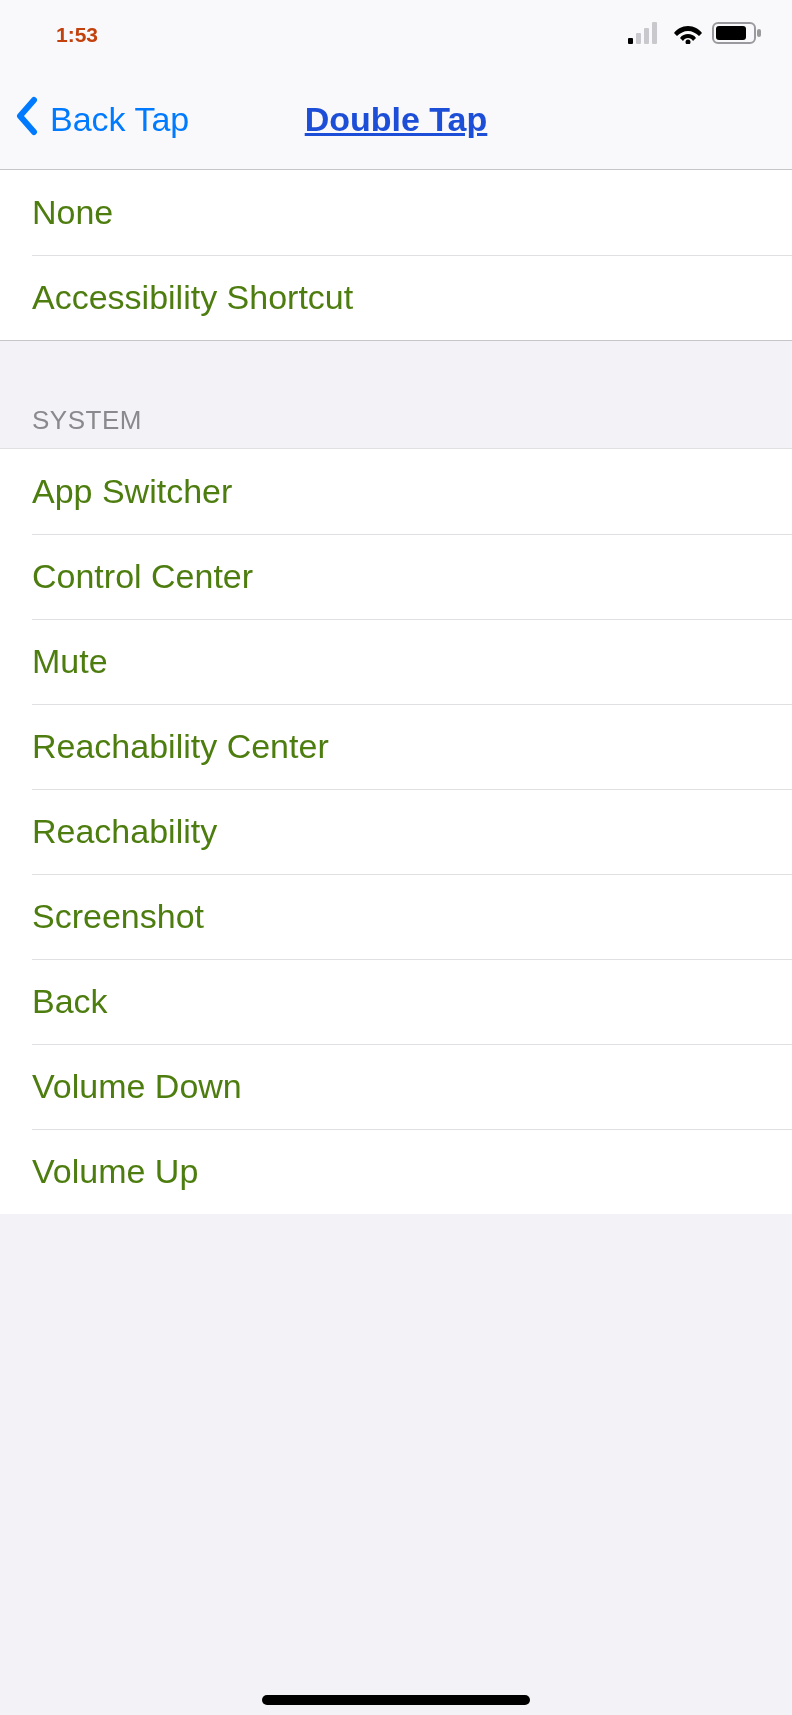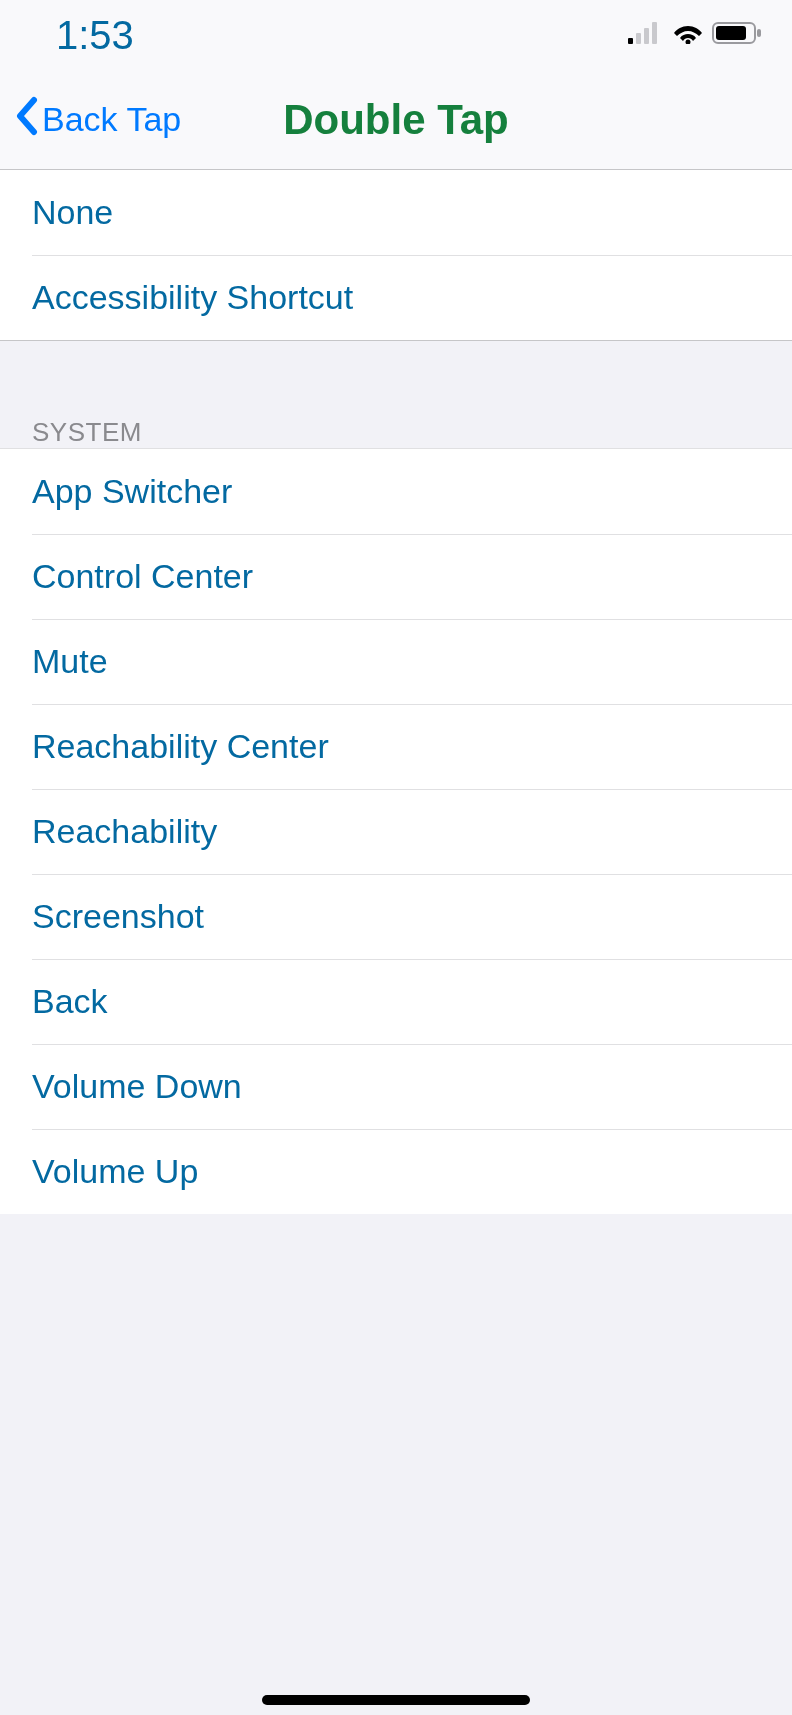--- a/index.html
+++ b/index.html
@@ -18,23 +18,23 @@
     }
     .status-bar {
       height: 70px;
       display: flex;
       justify-content: space-between;
       align-items: center;
       padding: 0 30px 0 56px;
       background: #f9f9fb;
     }
     .status-time {
-      font-size: 40px;
-      font-weight: 400;
-      color: #0369a1;
+      font-size: 21px;
+      font-weight: 700;
+      color: #c2410c;
     }
     .status-right {
       display: flex;
       align-items: center;
       gap: 8px;
     }
     .nav-bar {
       height: 100px;
       background: #f9f9fb;
       border-bottom: 1px solid #c6c6c8;
@@ -42,59 +42,62 @@
       display: flex;
       align-items: center;
     }
     .back-button {
       display: flex;
       align-items: center;
       color: #007aff;
       font-size: 34px;
       padding-left: 14px;
       cursor: pointer;
+      gap: 8px;
     }
     .back-chevron {
       margin-right: 2px;
     }
     .nav-title {
       position: absolute;
       left: 50%;
       transform: translateX(-50%);
-      font-size: 42px;
+      font-size: 34px;
       font-weight: 600;
-      color: #15803d;
+      color: #1d4ed8;
+      text-decoration: underline;
     }
     .list {
       background: #fff;
     }
     .list-row {
       height: 85px;
       display: flex;
       align-items: center;
       padding-left: 32px;
       font-size: 34px;
-      color: #0369a1;
+      color: #4d7c0f;
       cursor: pointer;
       position: relative;
     }
     .list-row + .list-row::before {
       content: "";
       position: absolute;
       top: 0;
       left: 32px;
       right: 0;
       height: 1px;
       background: #e0e0e2;
     }
     .section-header {
       height: 108px;
       display: flex;
       align-items: flex-end;
       padding-left: 32px;
+      padding-bottom: 12px;
       font-size: 26px;
       color: #8a8a8e;
       letter-spacing: 0.5px;
       background: #f2f2f7;
       border-bottom: 1px solid #e0e0e2;
     }
     .group1 {
       border-bottom: 1px solid #c6c6c8;
     }
     .home-indicator {

